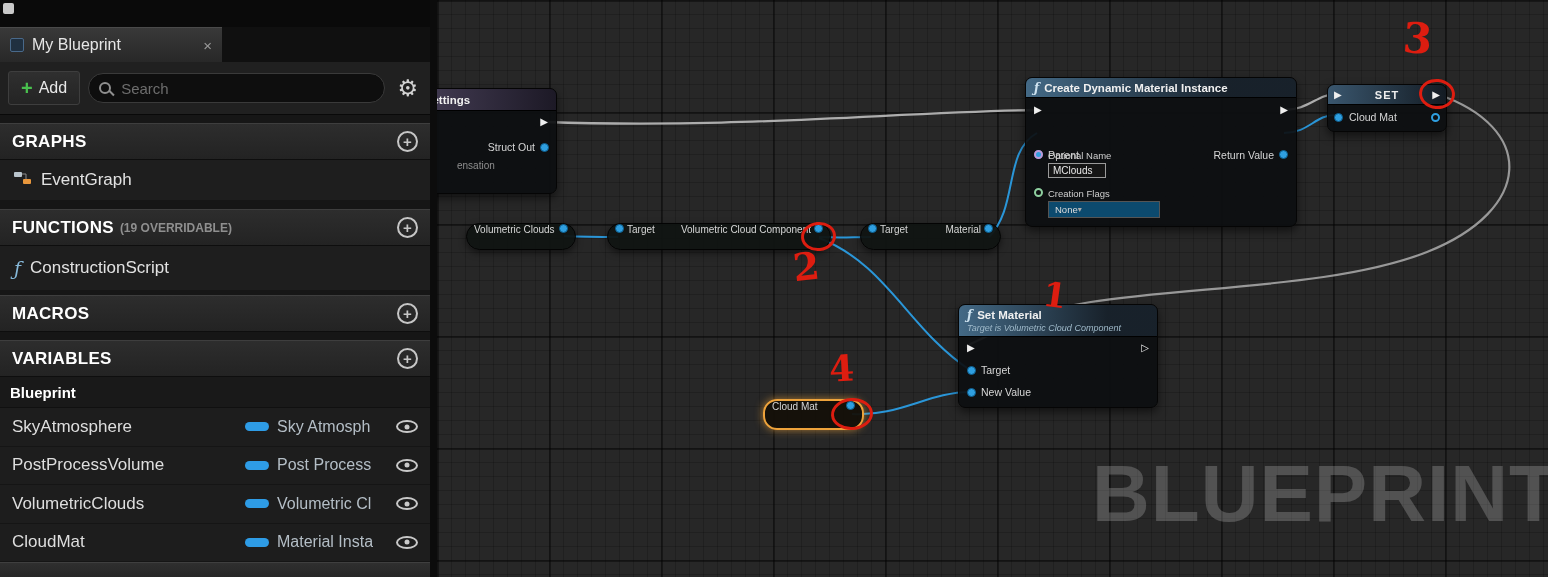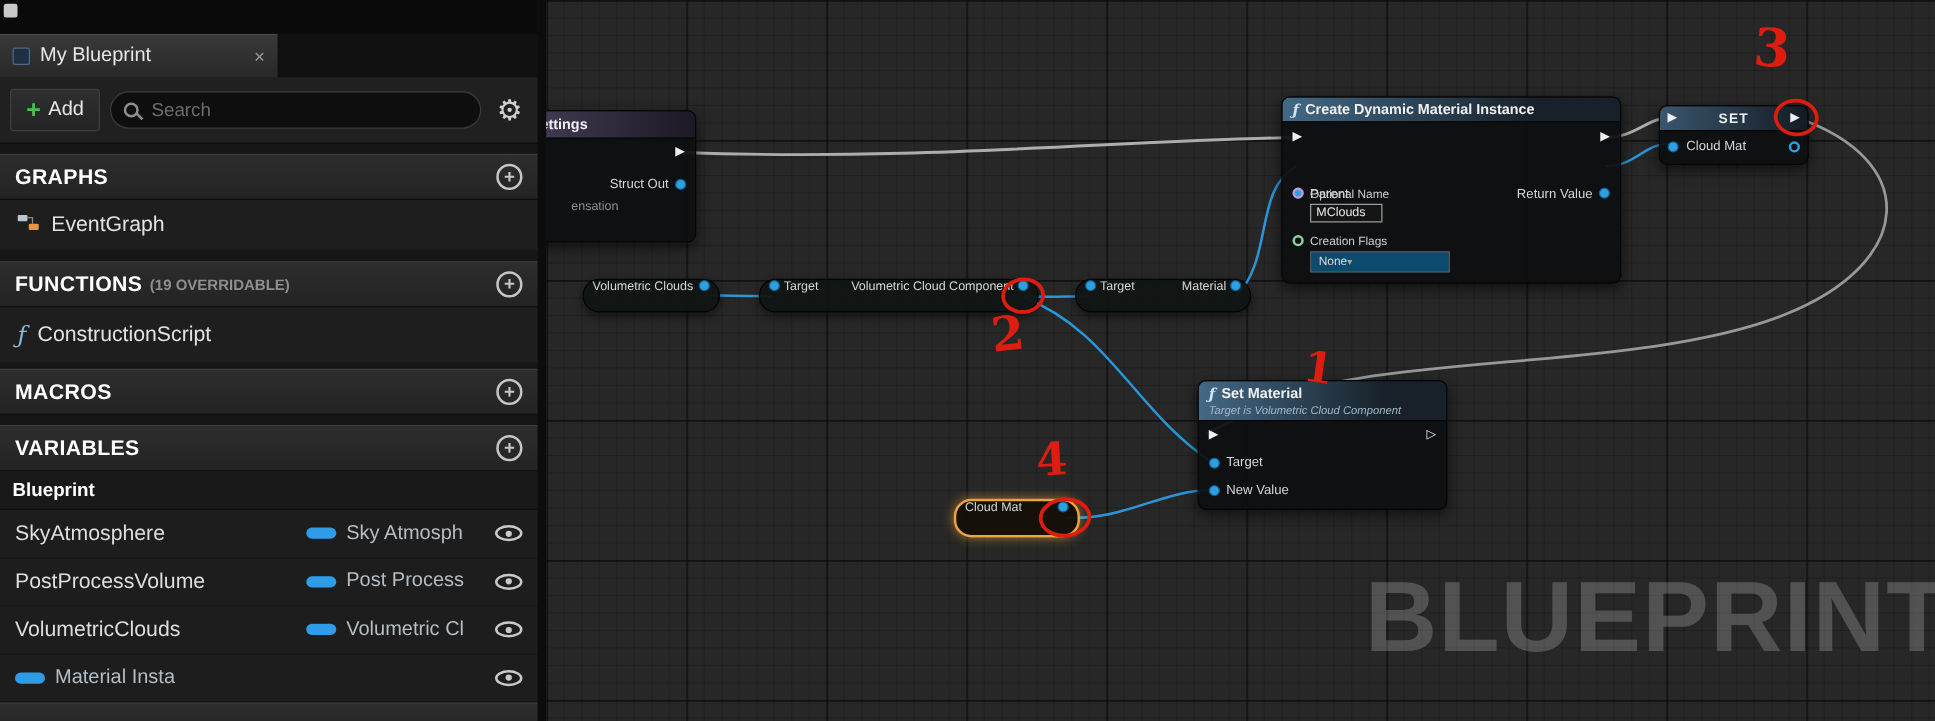--- a/index.html
+++ b/index.html
@@ -241,20 +241,21 @@
       <span class="var-name">VolumetricClouds</span>
       <span class="var-type">
         <span class="type-pill"></span>
         <span class="type-text">Volumetric Cl</span>
       </span>
       <span class="eye">
           <span class="pupil"></span>
         </span>
     </div>
     <div class="var-row">
+      <span class="var-name">CloudMat</span>
       <span class="var-type">
         <span class="type-pill"></span>
         <span class="type-text">Material Insta</span>
       </span>
       <span class="eye">
           <span class="pupil"></span>
         </span>
     </div>
     <div class="partial-header"></div>
   </aside>

